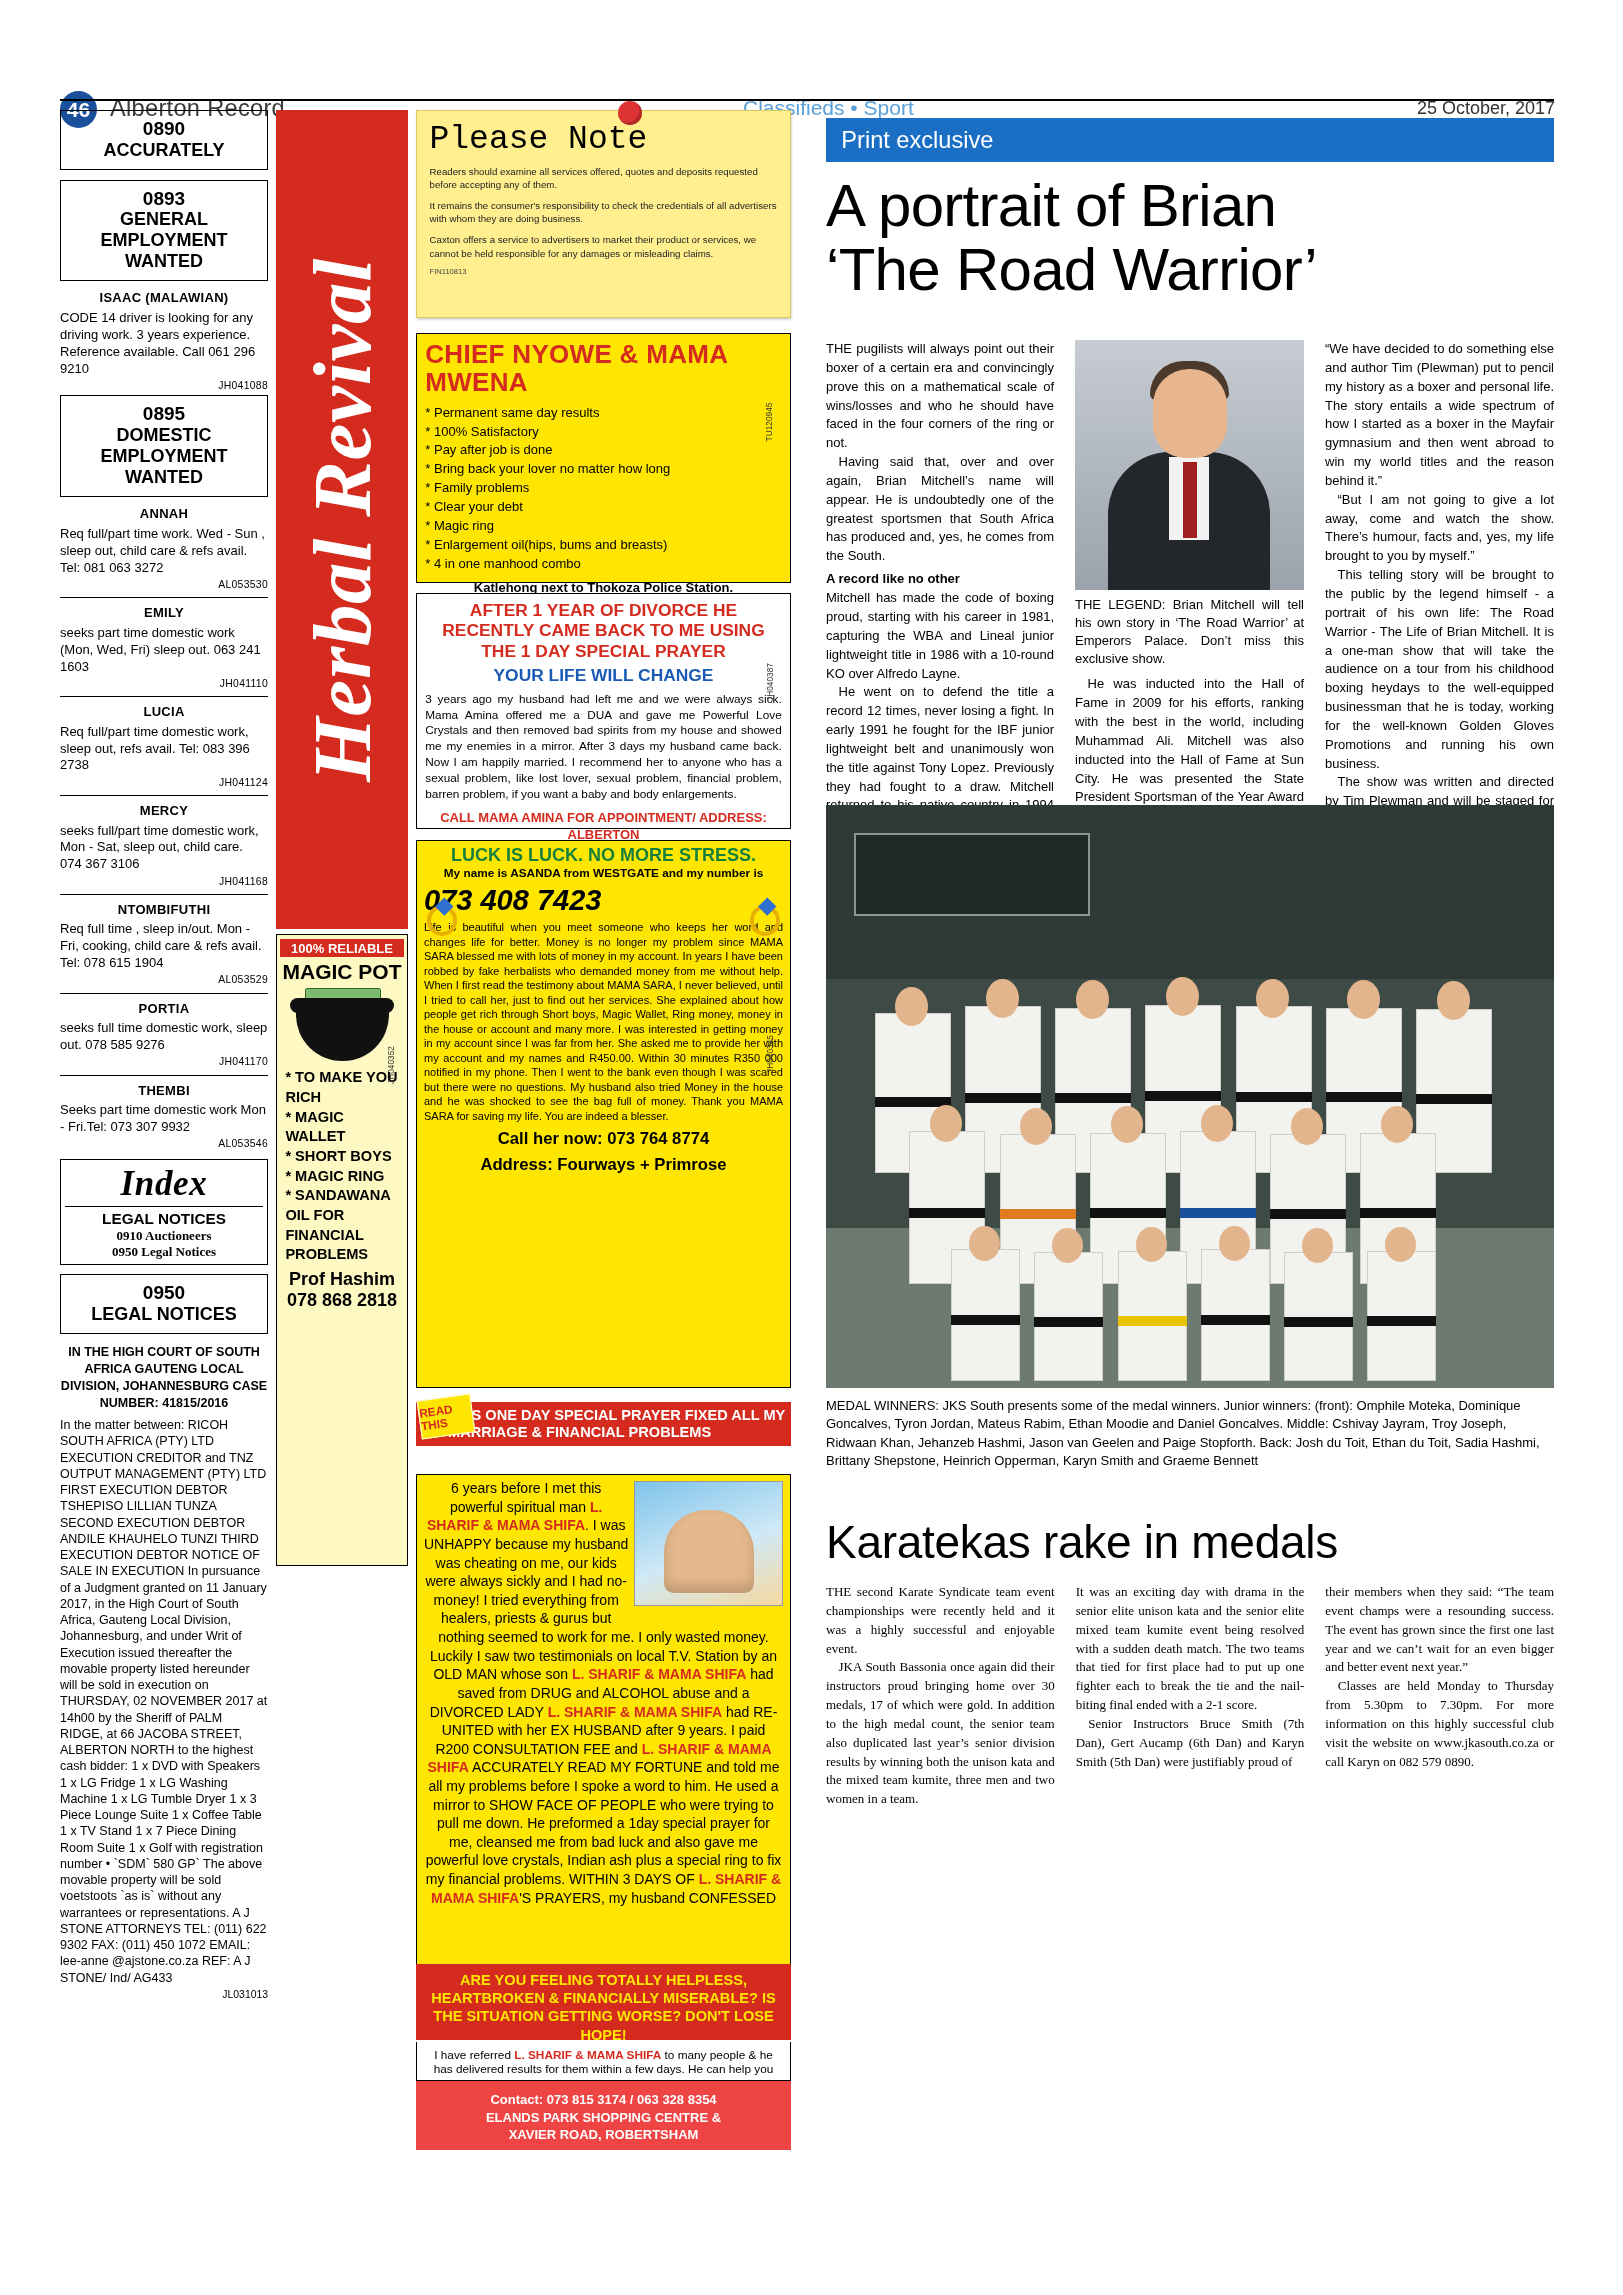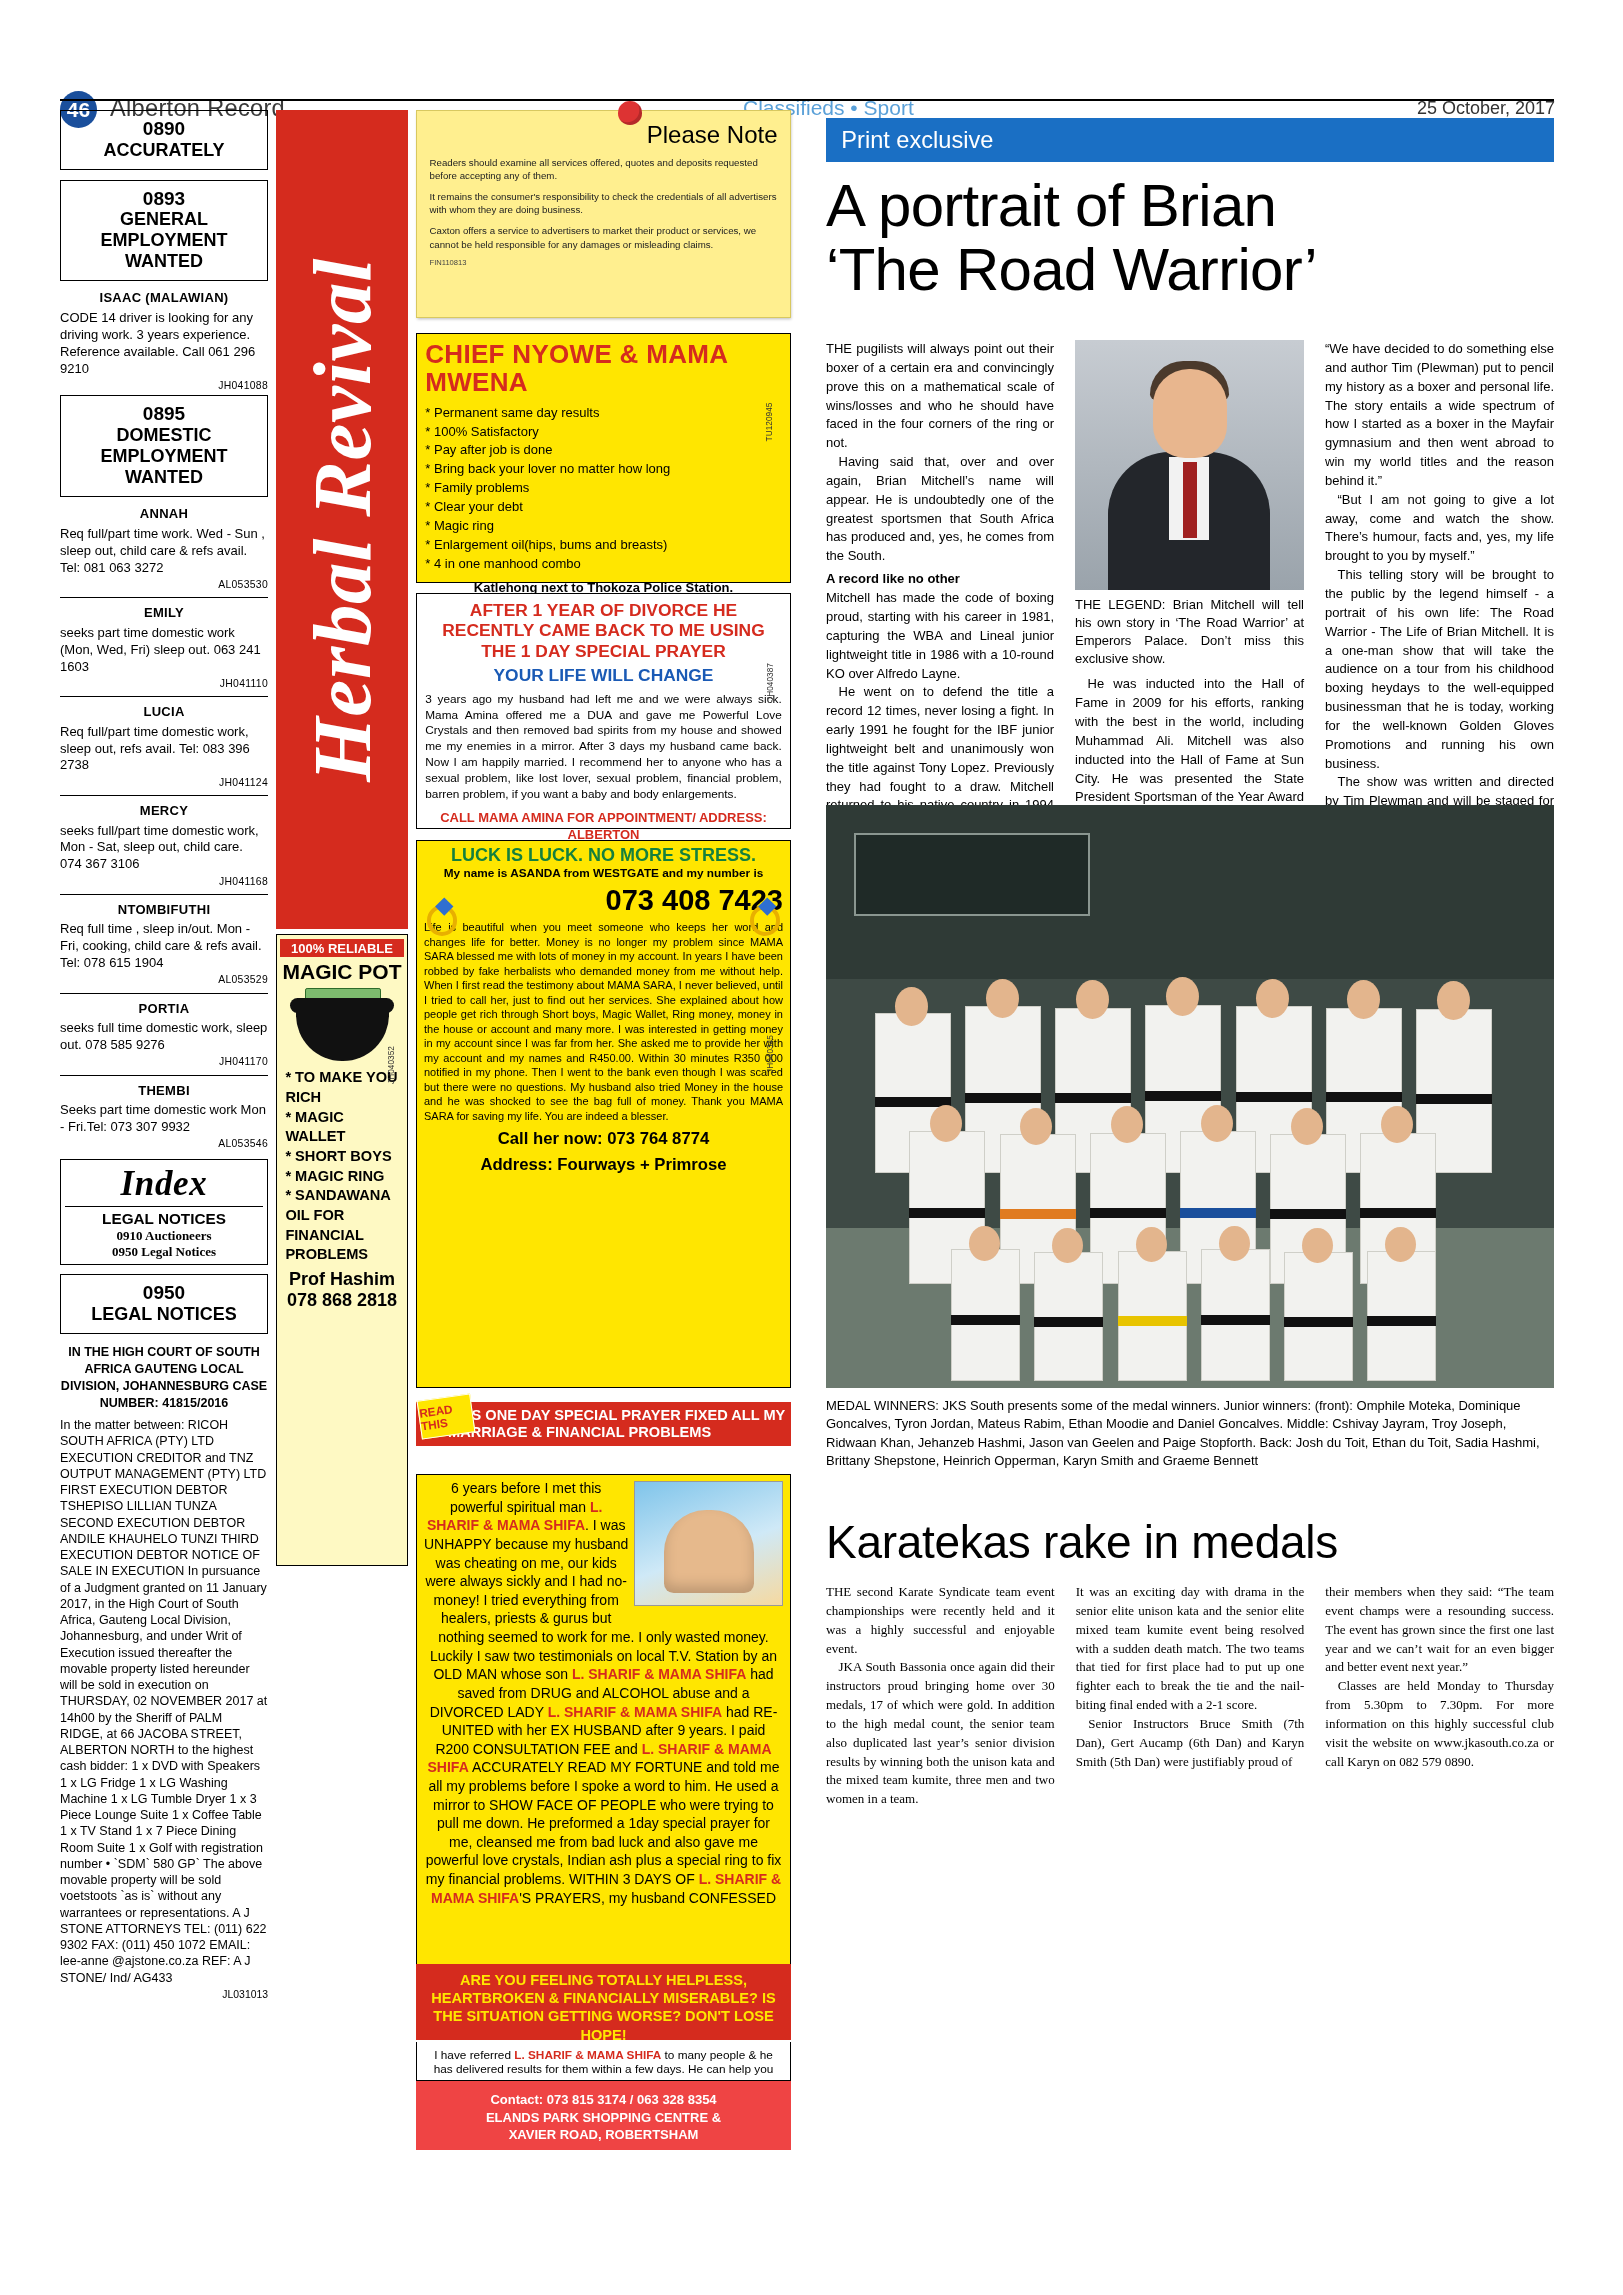--- a/index.html
+++ b/index.html
@@ -70,21 +70,21 @@
   .mp-name { font-weight:bold; font-size:18px; margin-top:4.2px;}
   .mp-phone { font-weight:bold; font-size:18px; }
   .vert-code { position:absolute; right:-2.8px; top:125px; transform:rotate(-90deg); font-size:8.3px; color:#333; }
 
   
   .please-note {
     position:absolute; left:416px; top:110px; width:375px; height:208px;
     background:#ffef8f; border:0.7px solid #d8c860; padding:9.7px 12.5px;
     box-shadow:1.4px 2.1px 2.8px rgba(0,0,0,.25);
   }
-  .pn-title { font-family:Liberation Sans, sans-serif; font-size:24px; margin:0 0 7px;text-align:right; }
+  .pn-title { font-family:Liberation Mono, monospace; font-size:33px; margin:0 0 7px; }
   .pn-body { font-size:9.7px; line-height:1.4; color:#222; }
   .pn-body p { margin:0 0 7px; }
   .pn-ref { font-size:7.6px; color:#444; }
   .pin { position:absolute; left:201px; top:-9.7px; width:23.6px; height:23.6px; background:#d33; border-radius:50%; box-shadow:inset -2.8px -2.8px 0 rgba(0,0,0,.18); }
 
   .nyowe {
     position:absolute; left:416px; top:333px; width:375px; height:250px;
     background:#ffe600; border:1.4px solid #000; padding:5.6px 8.3px;
   }
   .ny-title { color:#d52b1e; font-weight:bold; font-size:26px; line-height:1.1; letter-spacing:0.3px; }
@@ -99,21 +99,21 @@
   .dv-sub { color:#1a5ab5; font-weight:bold; text-align:center; font-size:17.4px; margin-top:2.8px;}
   .dv-body { font-size:11.8px; line-height:1.35; margin-top:5.6px; text-align:justify;}
   .dv-call { color:#d52b1e; font-weight:bold; text-align:center; font-size:13px; margin-top:5.6px; line-height:1.35;}
 
   .asanda {
     position:absolute; left:416px; top:840px; width:375px; height:548px;
     background:#ffe600; border:1.4px solid #000; padding:4.2px 7px;
   }
   .as-head { color:#15803d; font-weight:bold; font-size:18px; text-align:center;}
   .as-sub { font-weight:bold; font-size:11.8px; text-align:center; line-height:1.3;}
-  .as-phone { font-weight:bold; font-size:29px; text-align:right; margin:2.8px 0;}
+  .as-phone { font-weight:bold; font-size:29px; text-align:left; margin:2.8px 0;font-style:italic;}
   .as-body { font-size:11px; line-height:1.32; text-align:justify; }
   .as-call { font-weight:bold; font-size:16.7px; text-align:center; margin-top:5.6px;}
   .ring { position:absolute; width:30.5px; height:30.5px; border:4.9px solid #e8b000; border-radius:50%; }
   .ring .gem { position:absolute; left:7.6px; top:-9px; width:12.5px; height:12.5px; background:#2f6fd0; transform:rotate(45deg); }
 
   .prayer-banner {
     position:absolute; left:416px; top:1402px; width:375px; height:44px;
     background:#d52b1e; color:#fff; font-weight:bold; font-size:14.6px;
     display:flex; align-items:center; padding-left:32px; line-height:1.2;
   }

